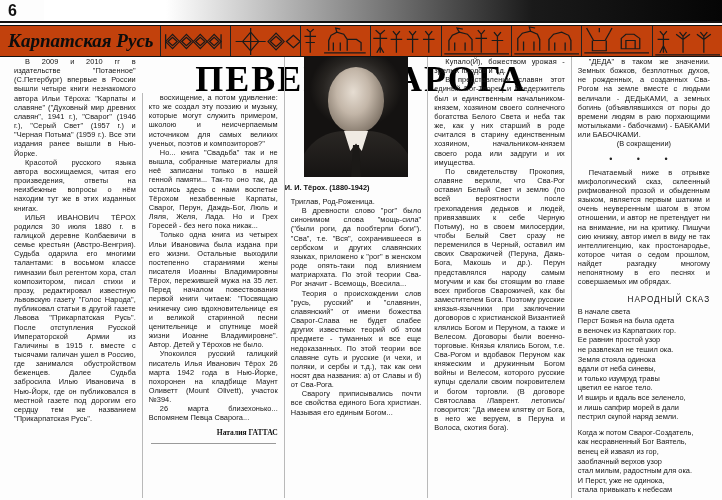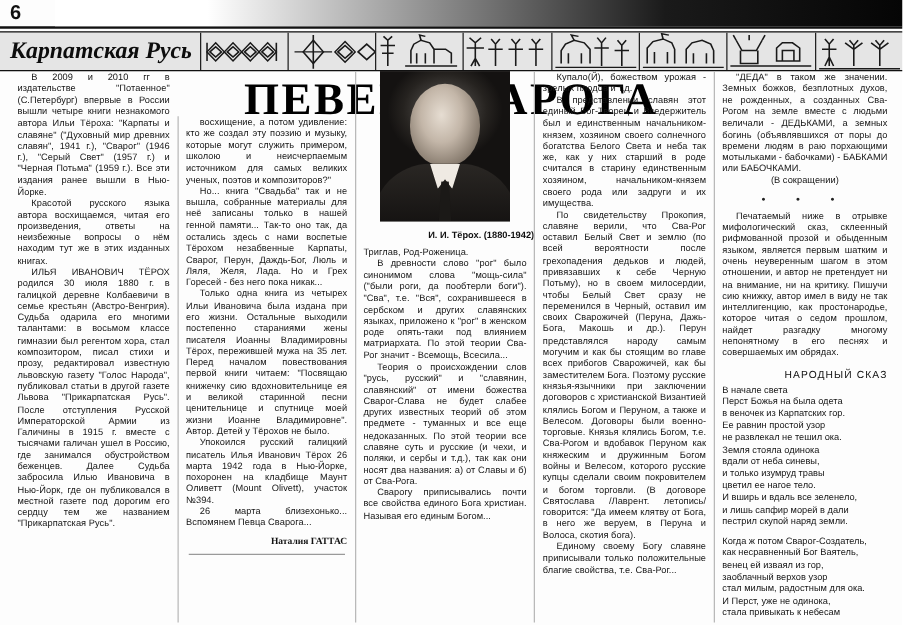--- a/index.html
+++ b/index.html
@@ -61,21 +61,21 @@
   
   .sectionbar {
     height: 32px;
     margin-top: 2px;
     border-top: 1.5px solid #111;
     border-bottom: 1.5px solid #111;
     display: flex;
     align-items: center;
     box-sizing: border-box;
     overflow: hidden;
-    background: #e5e5e5;
+    background: #c2410c;
   }
   .section-title {
     font-family: "Liberation Serif", serif;
     font-size: 19px;
     font-weight: bold;
     font-style: italic;
     padding: 0 6px 0 8px;
     white-space: nowrap;
     color: #0d0d0d;
   }
@@ -235,21 +235,21 @@
     position: absolute;
     left: 47px; top: 88px;
     width: 10px; height: 32px;
     background: #1b1917;
     clip-path: polygon(20% 0, 80% 0, 100% 100%, 0 100%);
   }
   .photo-caption {
     font-family: "Liberation Sans", sans-serif;
     font-size: 7.4px;
     font-weight: bold;
-    text-align: right;
+    text-align: left;
     margin-top: 4px;
     color: #101010;
     white-space: nowrap;
   }
   .photo-caption-wrap {
     position: absolute;
     left: 0; right: 0;
     top: 122px;
   }
 </style>
@@ -420,21 +420,20 @@
         <p class="body">Теория о происхождении слов "русь, русский" и "славянин, славянский" от имени божества Сварог-Слава не будет слабее других известных теорий об этом предмете - туманных и все еще недоказанных. По этой теории все славяне суть и русские (и чехи, и поляки, и сербы и т.д.), так как они носят два названия: а) от Славы и б) от Сва-Рога.</p>
         <p class="body faded2">Сварогу приписывались почти все свойства единого Бога христиан. Называя его единым Богом...</p>
       </div>
     </div>
 
     <div class="col col3">
       <div class="col-body" style="padding-top:0;">
         <p class="body">Купало(Й), божеством урожая - зрелых плодов и т.д.</p>
         <p class="body">В представлении славян этот единый Бог-Творец и Вседержитель был и единственным начальником-князем, хозяином своего солнечного богатства Белого Света и неба так же, как у них старший в роде считался в старину единственным хозяином, начальником-князем своего рода или задруги и их имущества.</p>
         <p class="body bluish">По свидетельству Прокопия, славяне верили, что Сва-Рог оставил Белый Свет и землю (по всей вероятности после грехопадения дедьков и людей, привязавших к себе Черную Потьму), но в своем милосердии, чтобы Белый Свет сразу не переменился в Черный, оставил им своих Сварожичей (Перуна, Дажь-Бога, Макошь и др.). Перун представлялся народу самым могучим и как бы стоящим во главе всех прибогов Сварожичей, как бы заместителем Бога. Поэтому русские князья-язычники при заключении договоров с христианской Византией клялись Богом и Перуном, а также и Велесом. Договоры были военно-торговые. Князья клялись Богом, т.е. Сва-Рогом и вдобавок Перуном как княжеским и дружинным Богом войны и Велесом, которого русские купцы сделали своим покровителем и богом торговли. (В договоре Святослава /Лаврент. летопись/ говорится: "Да имеем клятву от Бога, в него же веруем, в Перуна и Волоса, скотия бога).</p>
-        <p class="body faded2">Единому своему Богу славяне приписывали только положительные благие свойства, т.е. Сва-Рог...</p>
       </div>
     </div>
 
     <div class="col col4">
       <div class="col-body" style="padding-top:0;">
         <p class="body">"ДЕДА" в таком же значении. Земных божков, безплотных духов, не рожденных, а созданных Сва-Рогом на земле вместе с людьми величали - ДЕДЬКАМИ, а земных богинь (объявлявшихся от поры до времени людям в раю порхающими мотыльками - бабочками) - БАБКАМИ или БАБОЧКАМИ.</p>
         <p class="body center">(В сокращении)</p>
         <div class="dots">•  •  •</div>
         <p class="body">Печатаемый ниже в отрывке мифологический сказ, склеенный рифмованной прозой и обыденным языком, является первым шатким и очень неуверенным шагом в этом отношении, и автор не претендует ни на внимание, ни на критику. Пишучи сию книжку, автор имел в виду не так интеллигенцию, как простонародье, которое читая о седом прошлом, найдет разгадку многому непонятному в его песнях и совершаемых им обрядах.</p>
         <div class="subhead">НАРОДНЫЙ СКАЗ</div>

